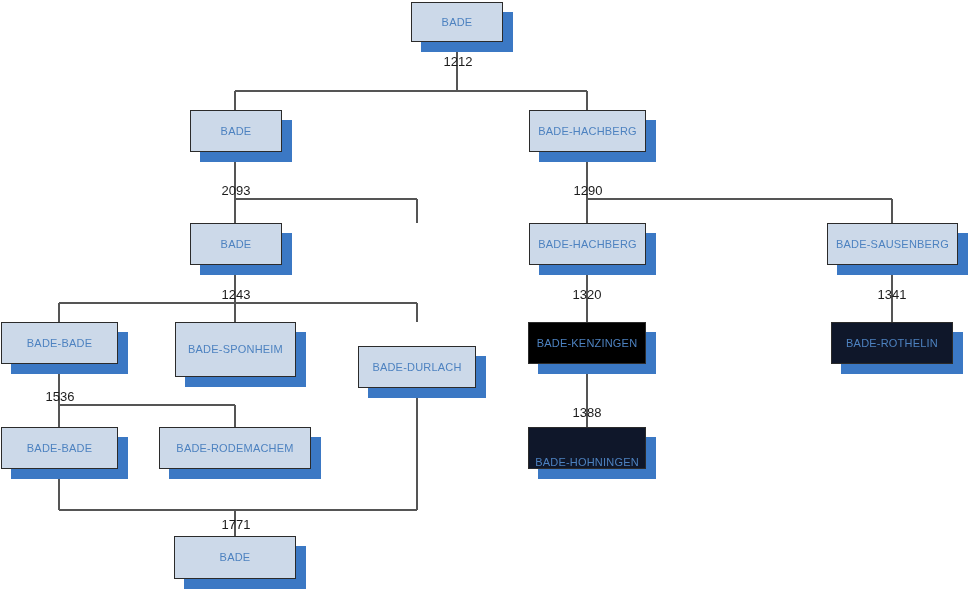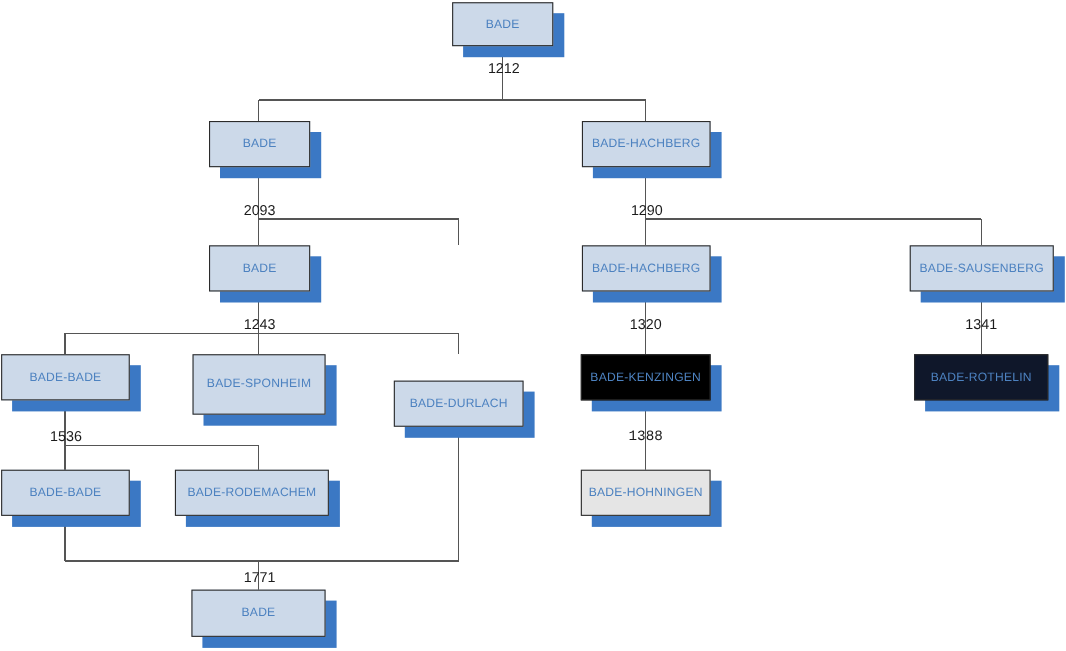--- a/index.html
+++ b/index.html
@@ -156,42 +156,42 @@
         <div class="node-box" style="background: #0f172a; border-color: rgb(43, 43, 43);">
           <span class="node-label" style="color: rgb(77, 130, 192);">BADE-ROTHELIN</span>
         </div>
       </div>
       <div class="node" style="left: 1px; top: 427px; width: 117px; height: 42px;">
         <div class="node-shadow" style="background: rgb(59, 120, 196);"></div>
         <div class="node-box" style="background: rgb(204, 217, 233); border-color: rgb(43, 43, 43);">
           <span class="node-label" style="color: rgb(77, 130, 192);">BADE-BADE</span>
         </div>
       </div>
-      <div class="node" style="left: 159px; top: 427px; width: 140px; height: 42px;">
+      <div class="node" style="left: 159px; top: 427px; width: 152px; height: 42px;">
         <div class="node-shadow" style="background: rgb(59, 120, 196);"></div>
         <div class="node-box" style="background: rgb(204, 217, 233); border-color: rgb(43, 43, 43);">
           <span class="node-label" style="color: rgb(77, 130, 192);">BADE-RODEMACHEM</span>
         </div>
       </div>
       <div class="node" style="left: 528px; top: 427px; width: 118px; height: 42px;">
         <div class="node-shadow" style="background: rgb(59, 120, 196);"></div>
-        <div class="node-box" style="background: #e5e5e5; border-color: rgb(43, 43, 43);">
+        <div class="node-box" style="background: #0f172a; border-color: rgb(43, 43, 43); align-items: flex-end;">
           <span class="node-label" style="color: rgb(77, 130, 192);">BADE-HOHNINGEN</span>
         </div>
       </div>
       <div class="node" style="left: 174px; top: 536px; width: 122px; height: 43px;">
         <div class="node-shadow" style="background: rgb(59, 120, 196);"></div>
         <div class="node-box" style="background: rgb(204, 217, 233); border-color: rgb(43, 43, 43);">
           <span class="node-label" style="color: rgb(77, 130, 192);">BADE</span>
         </div>
       </div>
       <div class="edge-label" style="left: 458px; top: 55px; color: rgb(28, 28, 28);">1212</div>
       <div class="edge-label" style="left: 236px; top: 184px; color: rgb(28, 28, 28);">2093</div>
       <div class="edge-label" style="left: 588px; top: 184px; color: rgb(28, 28, 28);">1290</div>
       <div class="edge-label" style="left: 236px; top: 288px; color: rgb(28, 28, 28);">1243</div>
       <div class="edge-label" style="left: 587px; top: 288px; color: rgb(28, 28, 28);">1320</div>
       <div class="edge-label" style="left: 892px; top: 288px; color: rgb(28, 28, 28);">1341</div>
       <div class="edge-label" style="left: 60px; top: 390px; color: rgb(28, 28, 28);">1536</div>
-      <div class="edge-label" style="left: 587px; top: 390px; color: rgb(28, 28, 28); font-family: Liberation Mono, monospace;">1388</div>
+      <div class="edge-label" style="left: 587px; top: 406px; color: rgb(28, 28, 28);">1388</div>
       <div class="edge-label" style="left: 236px; top: 518px; color: rgb(28, 28, 28);">1771</div>
     </div>
 
 </div>
 
 </body></html>

